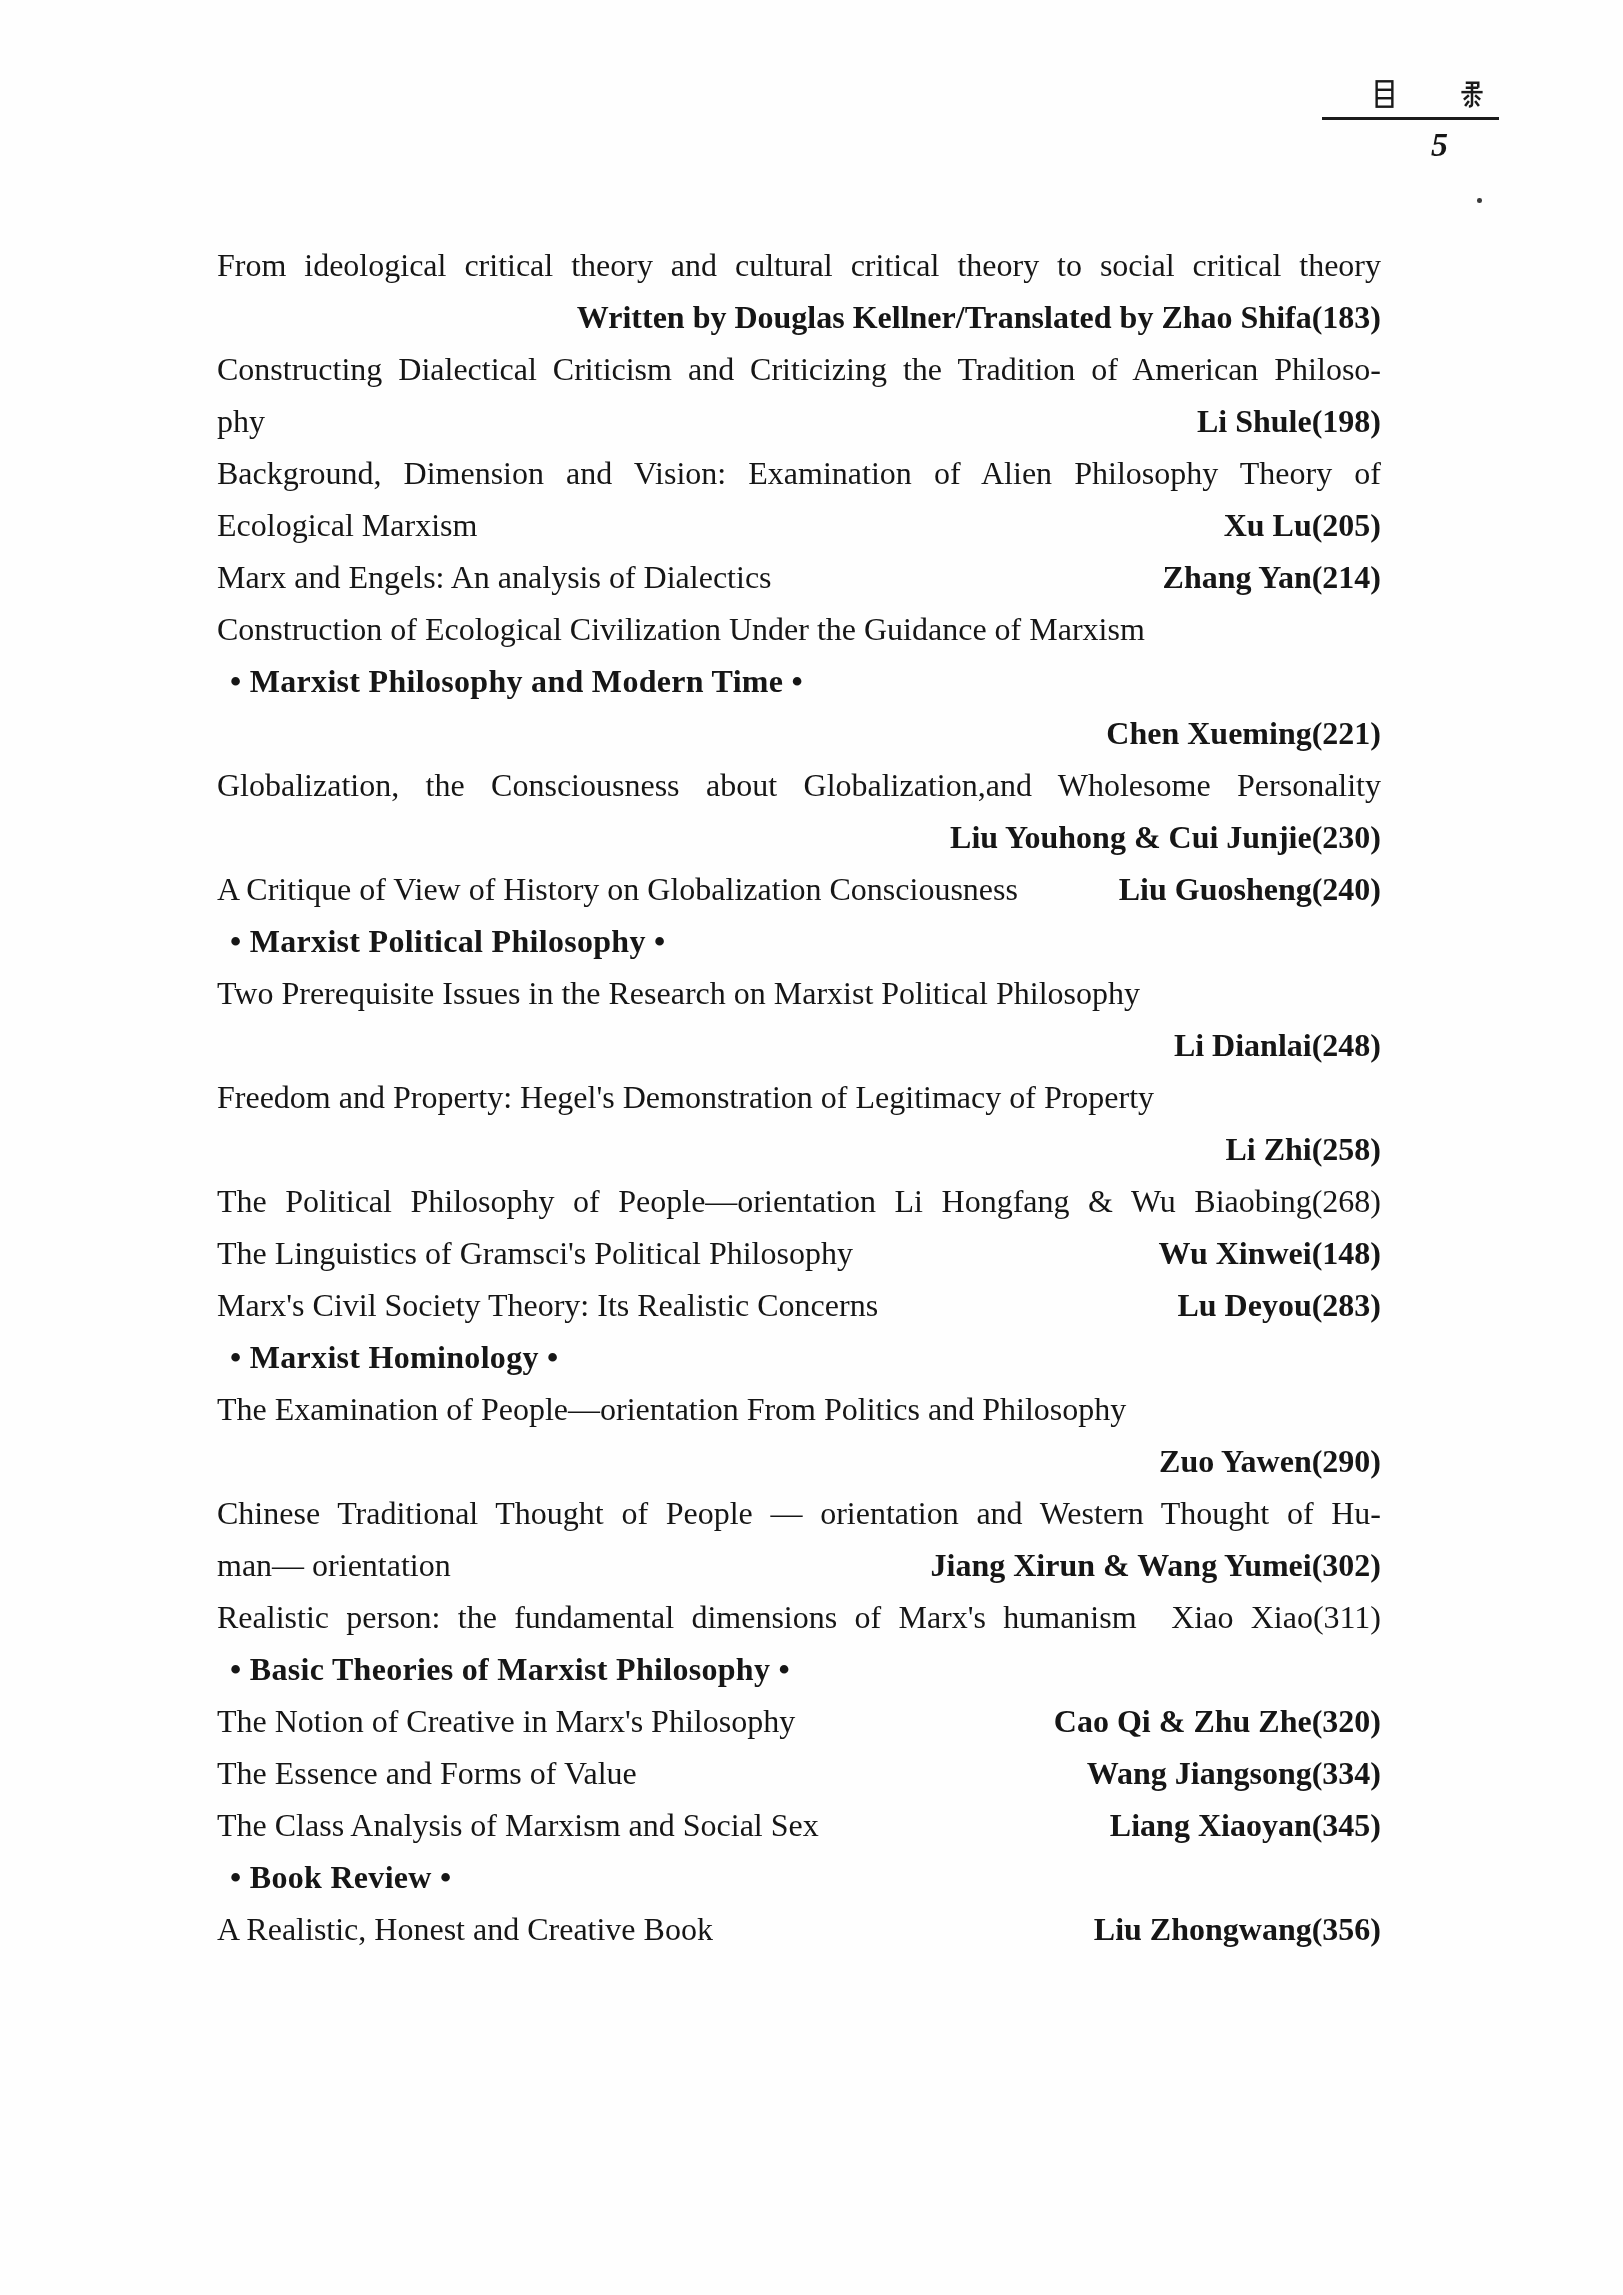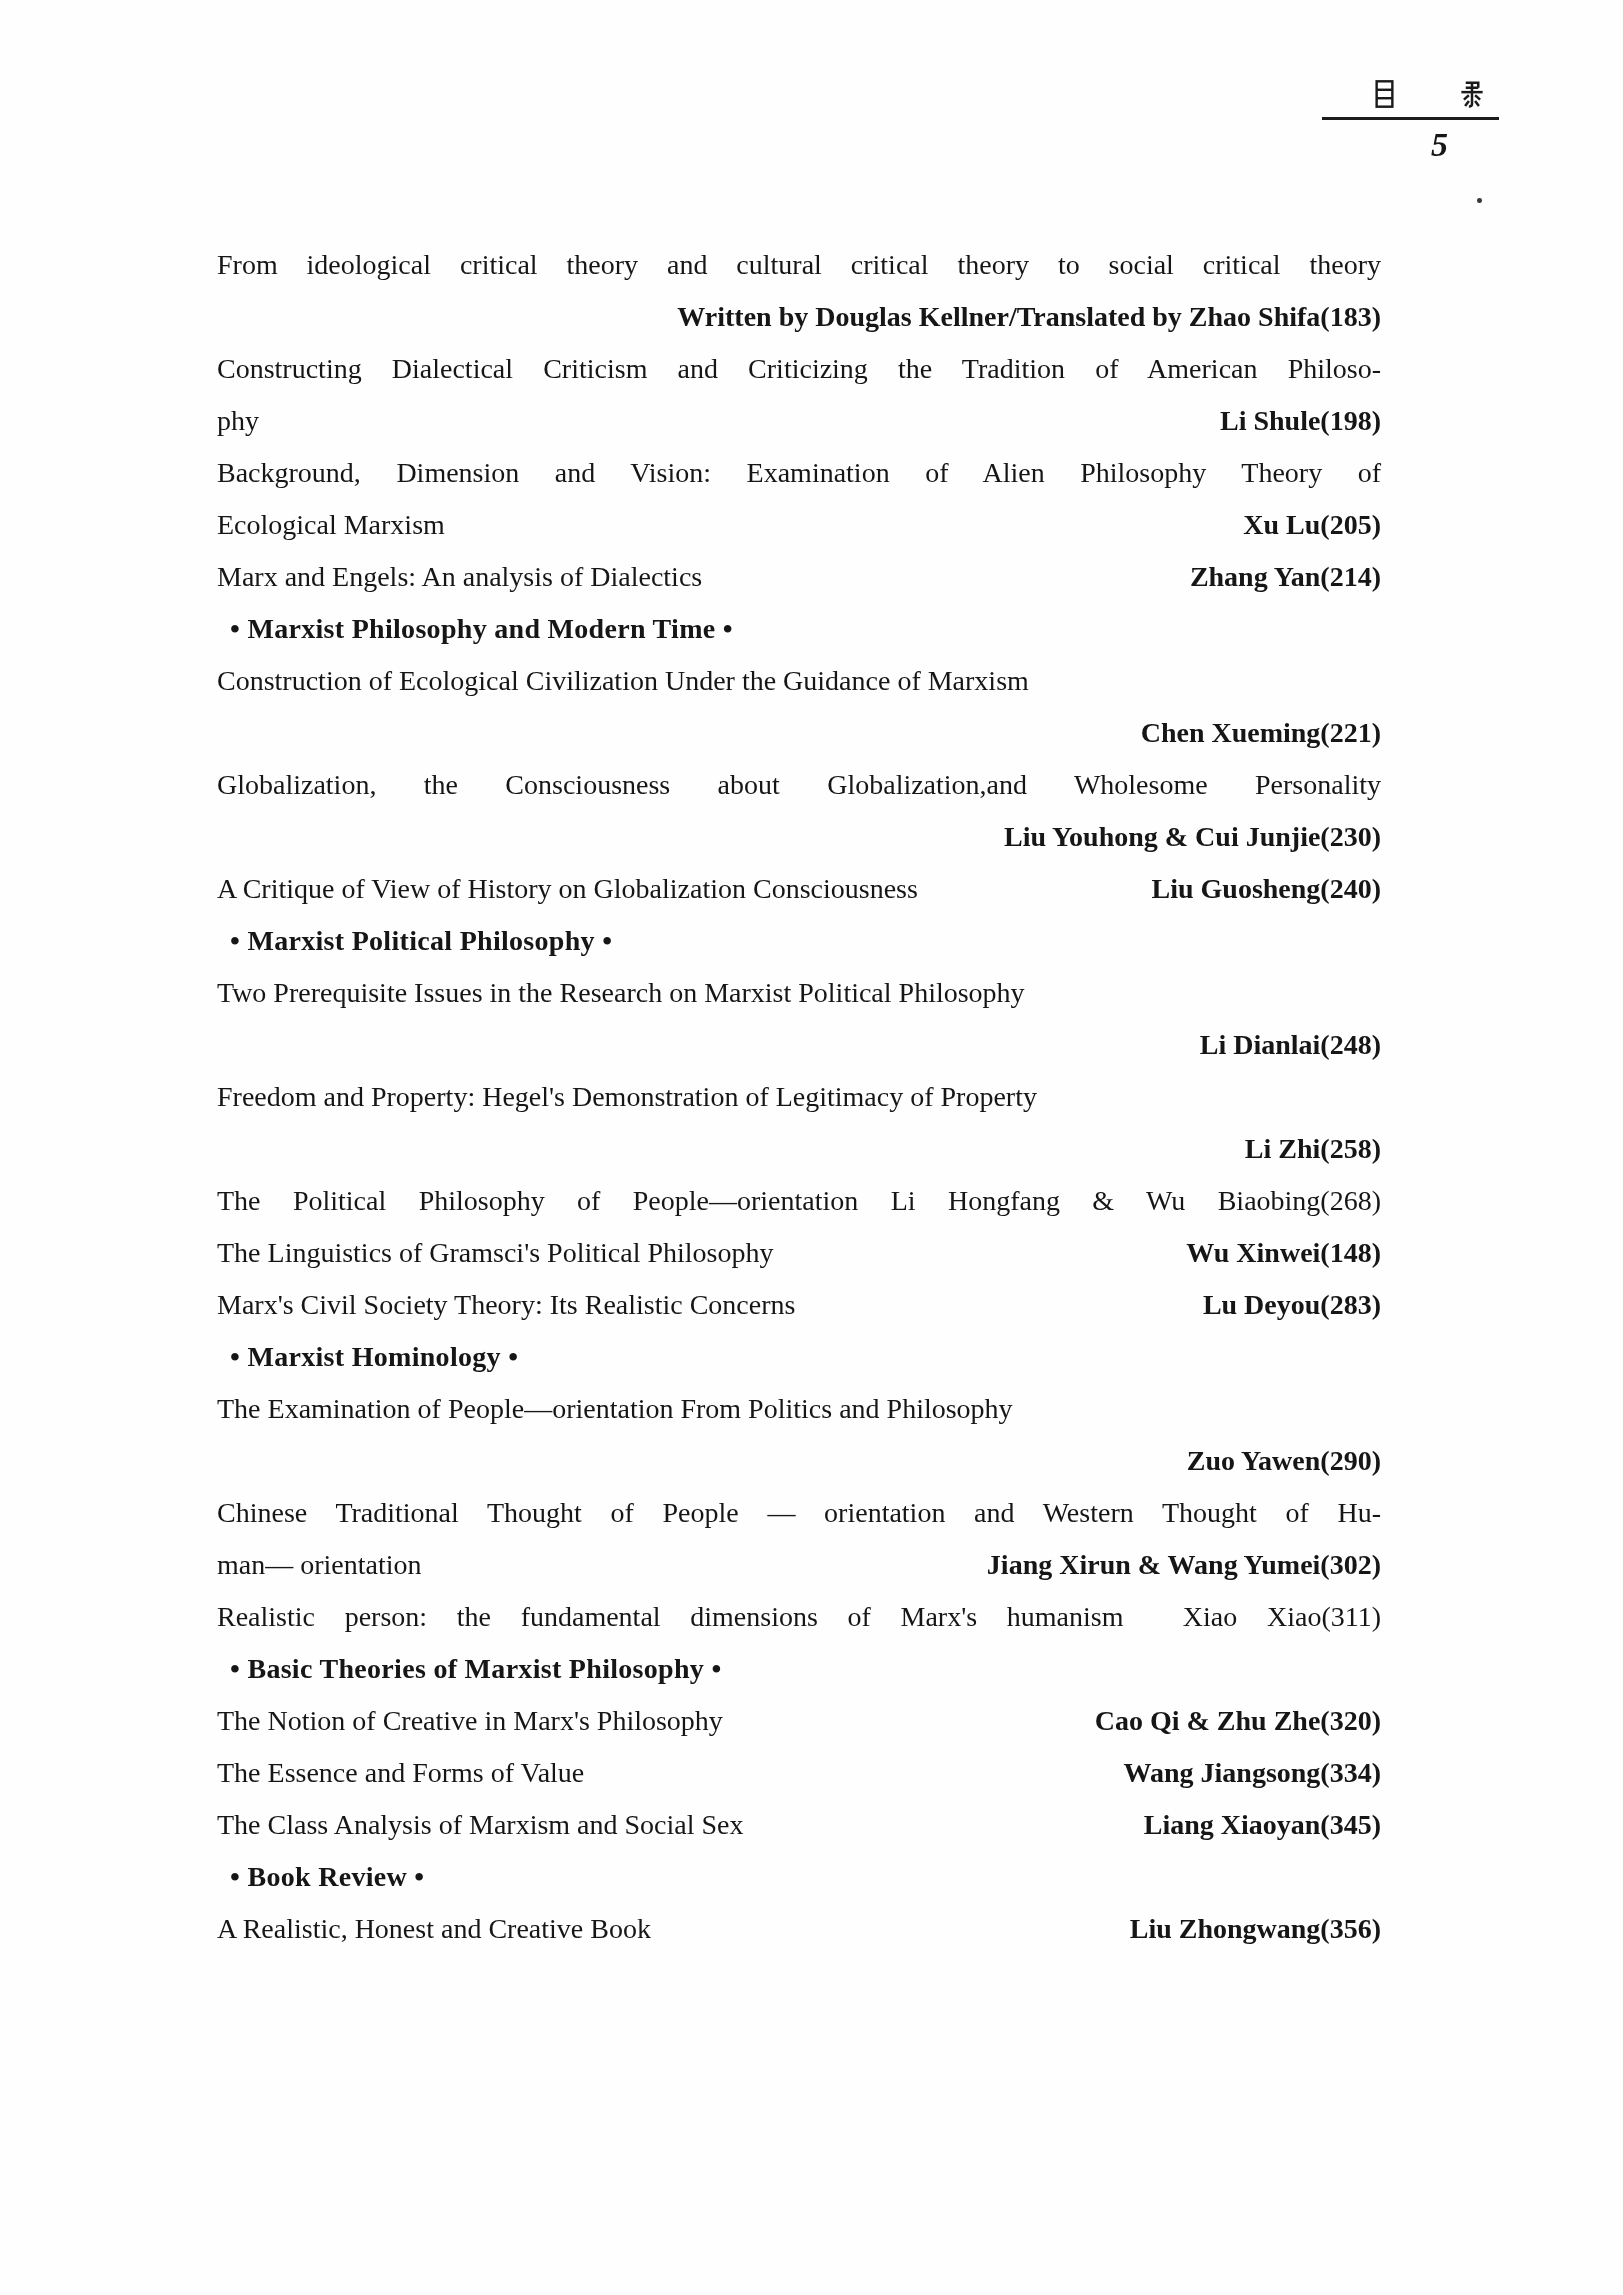--- a/index.html
+++ b/index.html
@@ -32,21 +32,21 @@
     background:#3a3a3a;
   }
   
   .toc {
     position:absolute; top:239px; left:217px;
     width:1164px;
   }
   .toc-line {
     height:52px;
     display:flex; justify-content:space-between;
-    font-size:28px; line-height:52px;
+    font-size:32px; line-height:52px;
   }
   .toc-line .left  { white-space:pre; }
   .toc-line .right { white-space:pre; text-align:right; margin-left:auto;font-weight:bold; }
   
   .toc-line.s-justify { display:block; }
   .toc-line.s-justify .left {
     display:block; width:100%; white-space:normal;
     text-align:justify; text-align-last:justify;
   }
   
@@ -102,26 +102,26 @@
 
     </div>
       <div class="toc-line s-normal">
       <span class="left">Ecological Marxism</span>
       <span class="right">Xu Lu(205)</span>
     </div>
       <div class="toc-line s-normal">
       <span class="left">Marx and Engels: An analysis of Dialectics</span>
       <span class="right">Zhang Yan(214)</span>
     </div>
+      <div class="toc-line s-normal">
+      <span class="left">Construction of Ecological Civilization Under the Guidance of Marxism</span>
+      <span class="right"></span>
+    </div>
       <div class="toc-line s-section">
       <span class="left">• Marxist Philosophy and Modern Time •</span>
-      <span class="right"></span>
-    </div>
-      <div class="toc-line s-normal">
-      <span class="left">Construction of Ecological Civilization Under the Guidance of Marxism</span>
       <span class="right"></span>
     </div>
       <div class="toc-line s-normal">
       <span class="left"></span>
       <span class="right">Chen Xueming(221)</span>
     </div>
       <div class="toc-line s-justify">
       <span class="left">Globalization, the Consciousness about Globalization,and Wholesome Personality</span>
 
     </div>

